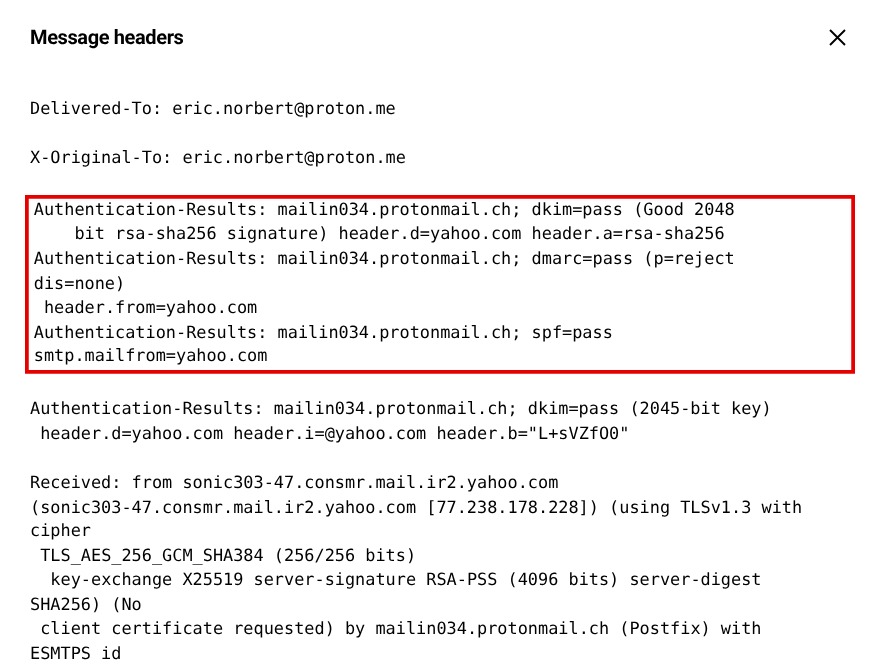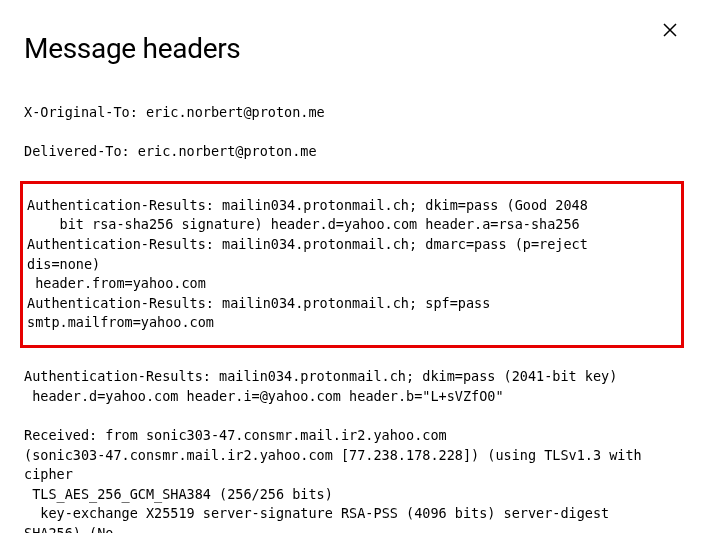--- a/index.html
+++ b/index.html
@@ -9,25 +9,24 @@
       padding: 20px 24px;
       width: 704px;
     }
     .header-row {
       display: flex;
       justify-content: space-between;
       align-items: flex-start;
       margin-bottom: 18px;
     }
     .title {
-      font-size: 28px;
-      font-weight: 400;
+      font-size: 16px;
+      font-weight: 700;
       color: #000;
       letter-spacing: -0.3px;
-      margin-top: 12px;
     }
     .close-btn {
       background: none;
       border: none;
       cursor: pointer;
       padding: 2px;
       display: flex;
       align-items: center;
       justify-content: center;
     }
@@ -40,47 +39,47 @@
     .content {
       font-family: "SF Mono", Menlo, Consolas, monospace;
       font-size: 13.5px;
       line-height: 1.45;
       color: #000;
       white-space: pre-wrap;
       word-break: break-word;
     }
     .highlight-box {
       border: 3px solid #e60000;
-      padding: 12px 4px;
+      padding: 0 4px;
       margin: 0 -4px;
     }
   </style>
 </head>
 <body>
 
 <div class="header-row">
   <h1 class="title">Message headers</h1>
   <button class="close-btn">
     <svg viewBox="0 0 16 16" fill="none">
       <path d="M2 2 L14 14 M14 2 L2 14"></path>
     </svg>
   </button>
 </div>
 
 <div class="content">
+<div>Delivered-To: eric.norbert@proton.me</div>
 <div>X-Original-To: eric.norbert@proton.me</div>
-<div>Delivered-To: eric.norbert@proton.me</div>
 <div class="highlight-box">Authentication-Results: mailin034.protonmail.ch; dkim=pass (Good 2048
     bit rsa-sha256 signature) header.d=yahoo.com header.a=rsa-sha256
 Authentication-Results: mailin034.protonmail.ch; dmarc=pass (p=reject
 dis=none)
  header.from=yahoo.com
 Authentication-Results: mailin034.protonmail.ch; spf=pass
 smtp.mailfrom=yahoo.com</div>
-<div>Authentication-Results: mailin034.protonmail.ch; dkim=pass (2041-bit key)
+<div>Authentication-Results: mailin034.protonmail.ch; dkim=pass (2045-bit key)
  header.d=yahoo.com header.i=@yahoo.com header.b="L+sVZfO0"</div>
 <div>Received: from sonic303-47.consmr.mail.ir2.yahoo.com
 (sonic303-47.consmr.mail.ir2.yahoo.com [77.238.178.228]) (using TLSv1.3 with
 cipher
  TLS_AES_256_GCM_SHA384 (256/256 bits)
   key-exchange X25519 server-signature RSA-PSS (4096 bits) server-digest
 SHA256) (No
  client certificate requested) by mailin034.protonmail.ch (Postfix) with
 ESMTPS id
  4Rdnfb38vcz9vNPh for &lt;eric.norbert@proton.me&gt;; Sun,

